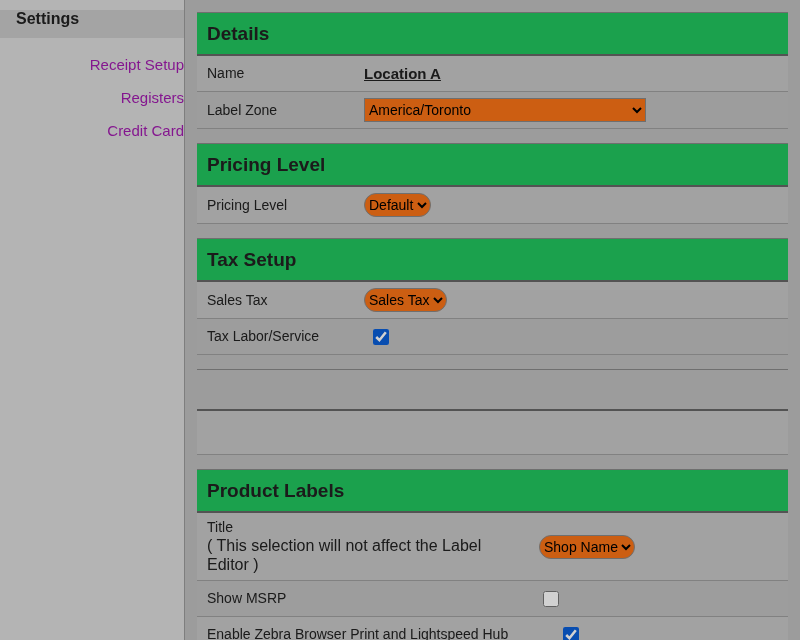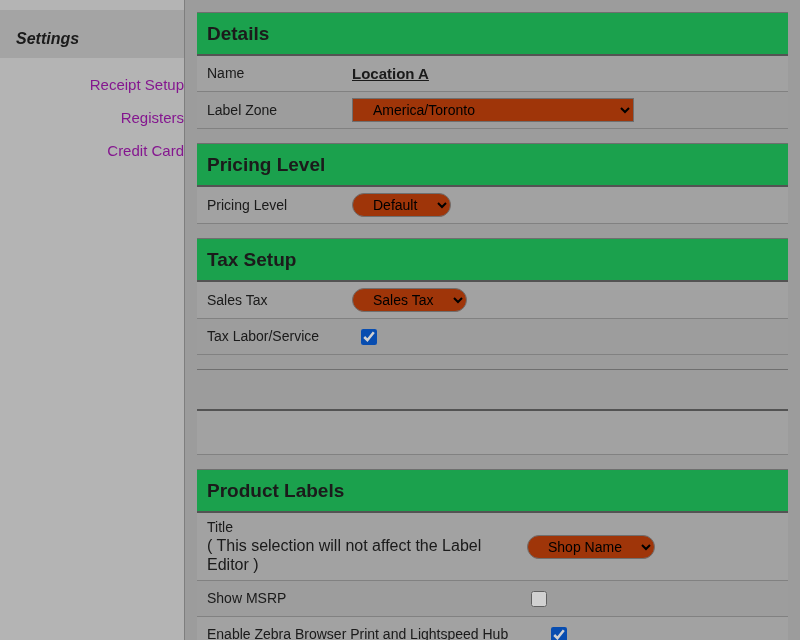--- a/index.html
+++ b/index.html
@@ -27,22 +27,21 @@
     height: 100%;
   }
   .sidebar {
     width: 185px;
     background: #dcdcdc;
     border-right: 1px solid #9a9a9a;
     padding-top: 10px;
   }
   .sidebar-title-wrap {
     background: #c9c9c9;
-    padding: 20px 16px 10px 16px;
-    font-style: italic;
+    padding: 0 16px 10px 16px;
   }
   .sidebar-title {
     font-weight: 700;
     font-size: 16px;
   }
   .sidebar-links {
     padding: 10px 0 0 0;
   }
   .sidebar-link {
     display: block;
@@ -69,38 +68,39 @@
     font-weight: 700;
     font-size: 19px;
   }
   .row {
     display: flex;
     align-items: center;
     border-bottom: 1px solid #9e9e9e;
     padding: 6px 10px;
     min-height: 36px;
     background: #c6c6c6;
+    gap: 12px;
   }
   .row.alt { background: #c0c0c0; }
   .label-cell {
     width: 145px;
     flex-shrink: 0;
     font-size: 14px;
     line-height: 1.2;
   }
   .field-cell {
     flex: 0 0 auto;
     text-decoration: underline;
   }
   .bold-val { font-weight: 700; }
   select {
     font-size: 14px;
-    padding: 2px 16px;
+    padding: 2px 0;
     border: 1px solid #888;
-    background: #c2410c;
+    background: #f97316;
   }
   .select-tz { width: 282px; height: 24px; }
   .select-sm { height: 24px; border-radius: 12px; }
   input[type=checkbox] {
     width: 16px; height: 16px;
     accent-color: #0a5ed7;
   }
   
   .highlight-panel {
     position: relative;

